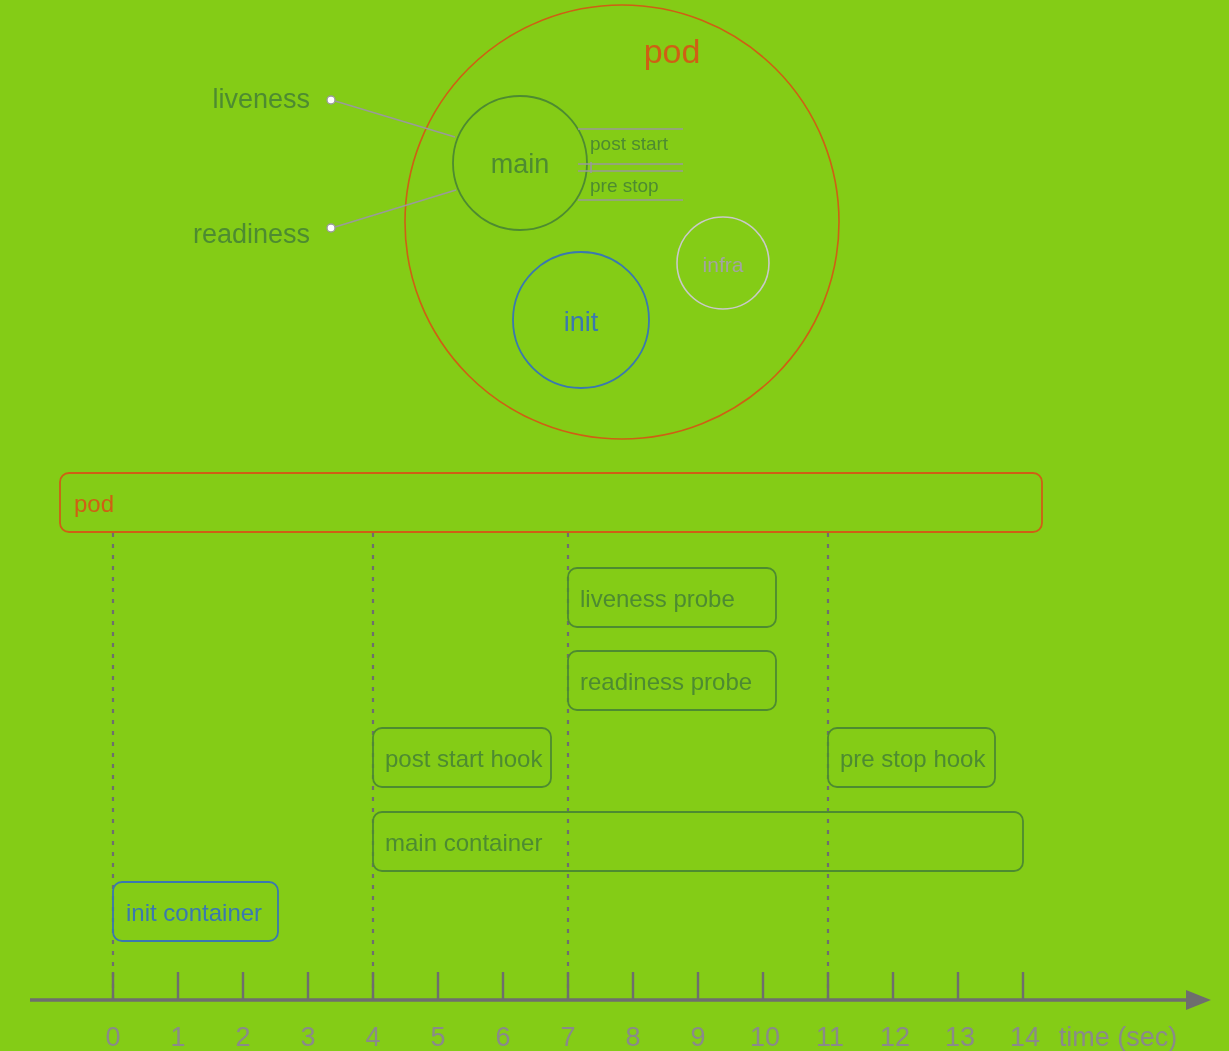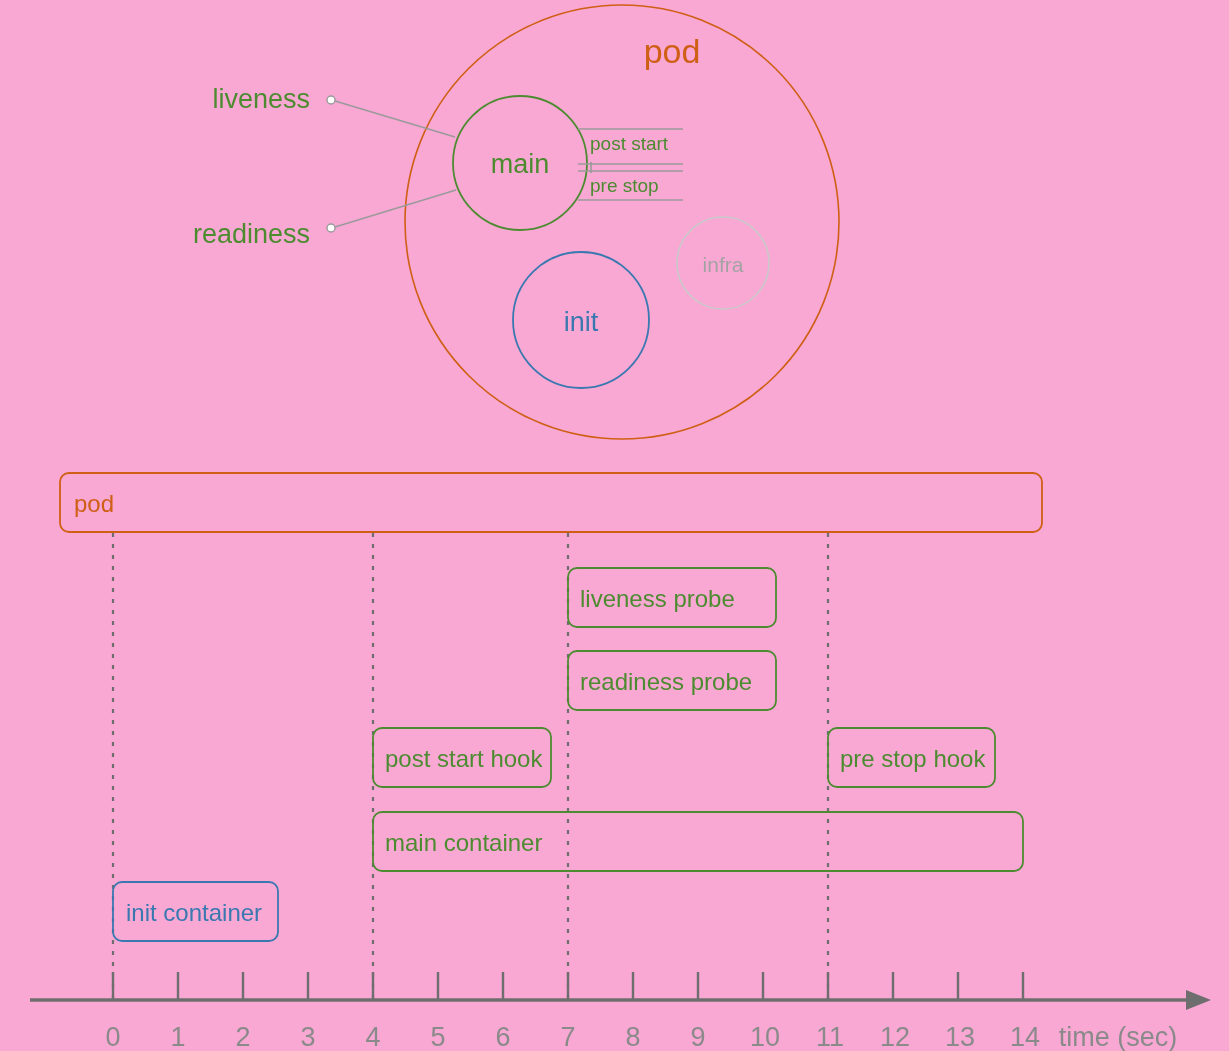--- a/index.html
+++ b/index.html
@@ -11,21 +11,21 @@
   body {
     font-family: "Liberation Sans", sans-serif;
     width: 1229px;
     height: 1051px;
     overflow: hidden;
   }
   #stage {
     position: relative;
     width: 1229px;
     height: 1051px;
-    background: #f9a8d4;
+    background: #84cc16;
   }
   #diagram {
     position: absolute;
     top: 0;
     left: 0;
     width: 1229px;
     height: 1051px;
   }
   .txt {
     font-family: "Liberation Sans", sans-serif;

